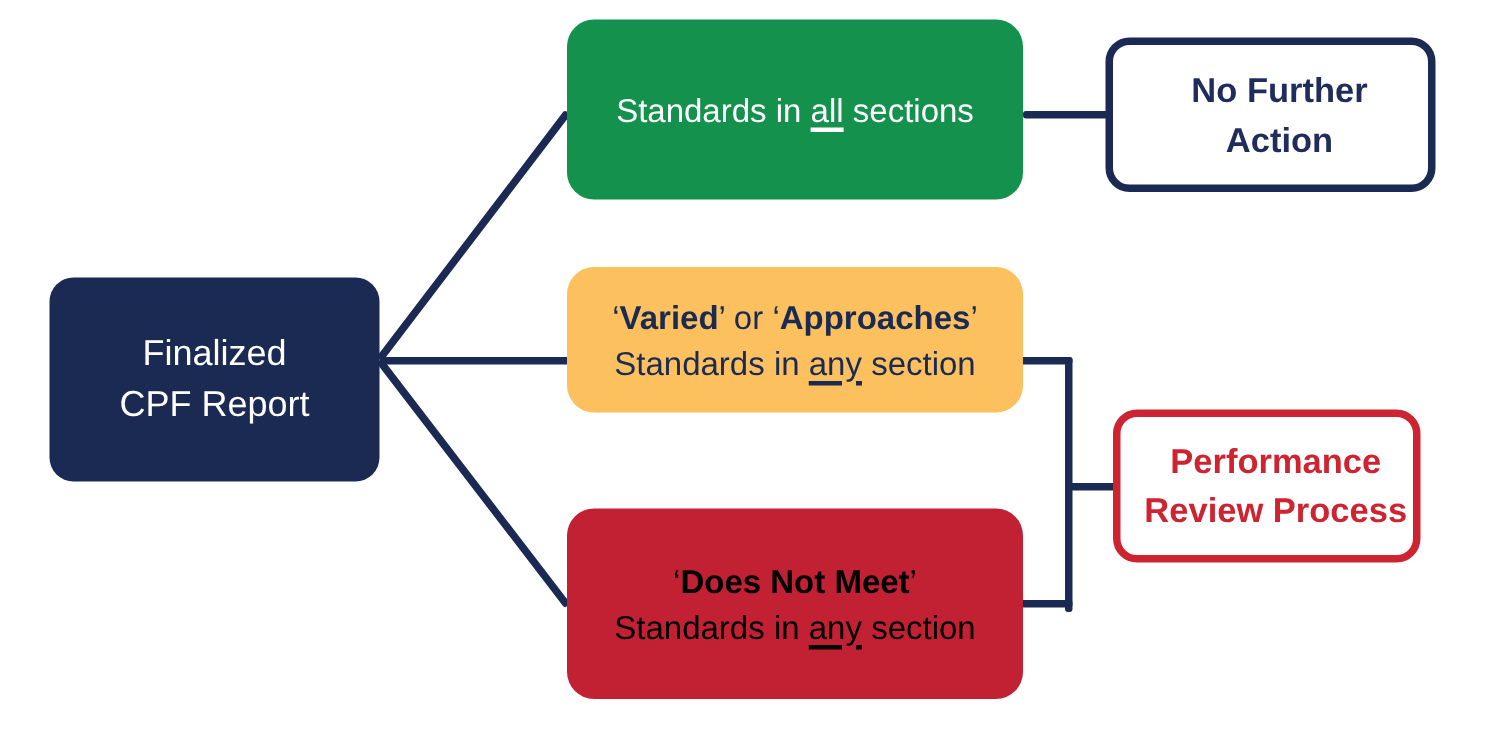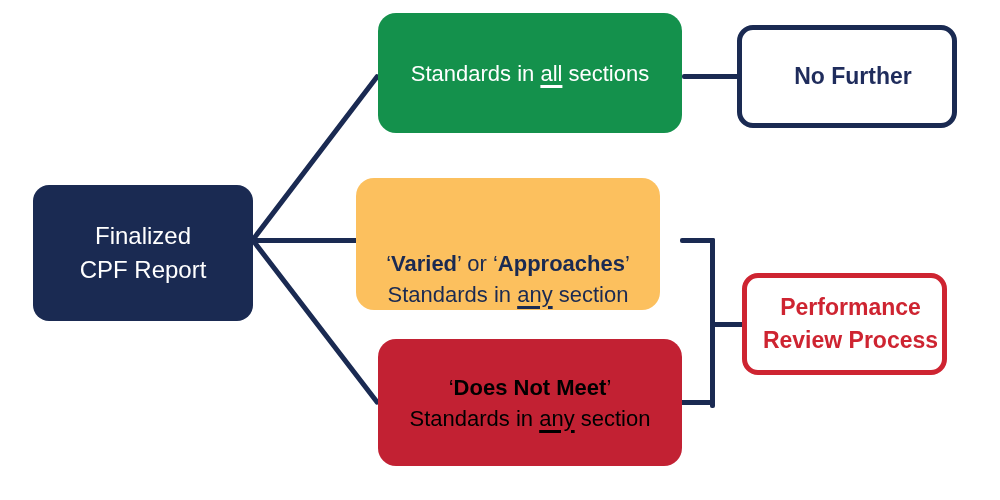--- a/index.html
+++ b/index.html
@@ -29,21 +29,21 @@
   .node{
     position:absolute;display:flex;flex-direction:column;justify-content:center;
     align-items:center;text-align:center;box-sizing:border-box;z-index:2;
   }
   .root{
     left:33px;top:185px;width:220px;height:136px;background:var(--navy);
     border-radius:16px;color:#fff;font-weight:normal;font-size:24px;line-height:34px;
   }
   .mid{border-radius:18px;font-size:22px;line-height:31px;}
   .greenbox{left:378px;top:13px;width:304px;height:120px;background:var(--green);color:#fff;}
-  .yellowbox{left:356px;top:178px;width:304px;height:132px;background:var(--yellow);color:var(--navy);justify-content:flex-end;}
+  .yellowbox{left:378px;top:178px;width:304px;height:97px;background:var(--yellow);color:var(--navy);}
   .redbox{left:378px;top:339px;width:304px;height:127px;background:var(--red);color:#000000;}
   .outlined{
     border-radius:16px;background:transparent;font-weight:bold;
     font-size:23px;line-height:33px;padding-left:12px;
   }
   .nfa{left:737px;top:25px;width:220px;height:103px;border:5px solid var(--navy);color:#1F2C5C;}
   .prp{left:742px;top:273px;width:205px;height:102px;border:5px solid var(--review-red);color:var(--review-red);}
   .b{font-weight:bold;}
   .u{text-decoration:underline;text-underline-offset:4px;text-decoration-thickness:2.5px;}
   .nline{white-space:pre-wrap;}
@@ -76,20 +76,21 @@
     <div class="nline"><span>Standards in </span><span class="u">any</span><span> section</span></div>
   </div>
 
   <div class="node mid redbox">
     <div class="nline"><span>‘</span><span class="b">Does Not Meet</span><span>’</span></div>
     <div class="nline"><span>Standards in </span><span class="u">any</span><span> section</span></div>
   </div>
 
   <div class="node outlined nfa">
     <div class="nline">No Further</div>
+    <div class="nline">Action</div>
   </div>
 
   <div class="node outlined prp">
     <div class="nline">Performance</div>
     <div class="nline">Review Process</div>
   </div>
 
 </div>
 
 </body></html>

